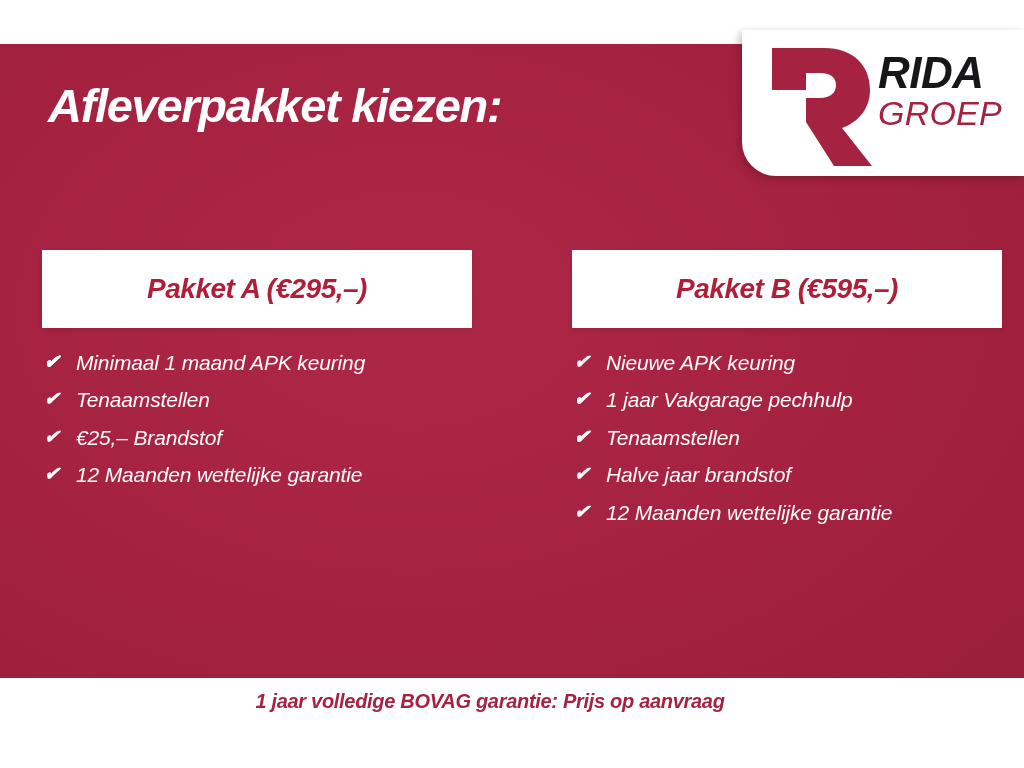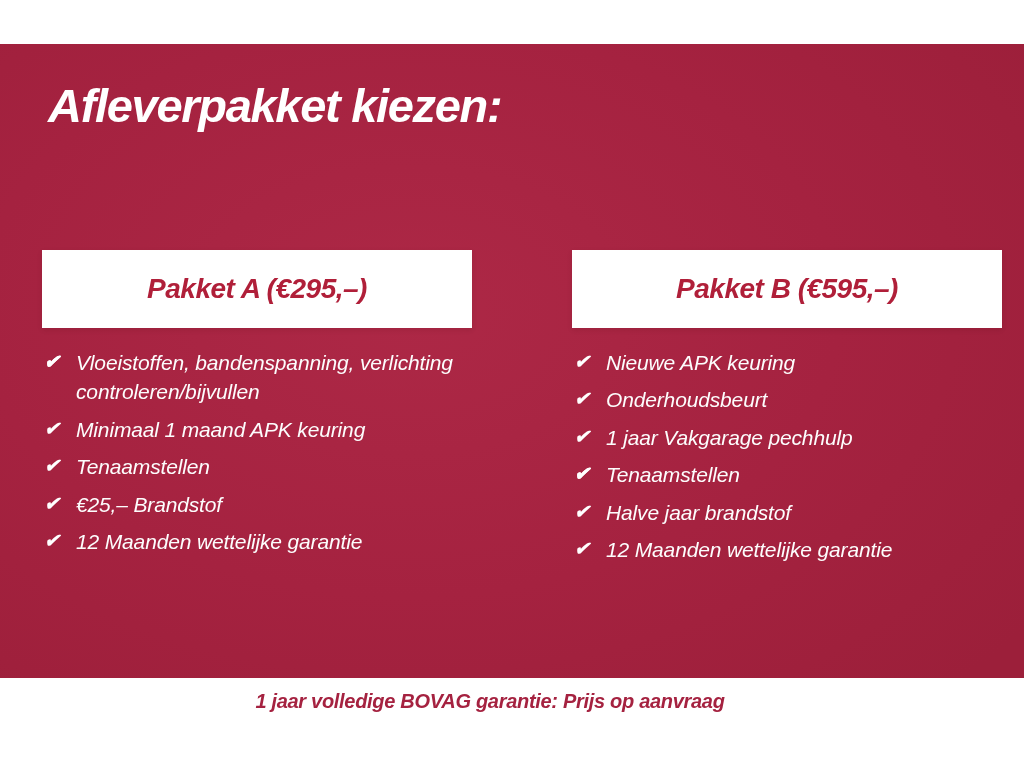--- a/index.html
+++ b/index.html
@@ -165,34 +165,43 @@
 </style>
 </head>
 <body>
 
 <div class="canvas">
 
   <div class="red-panel"></div>
 
   <div class="page-title">Afleverpakket kiezen:</div>
 
+  <div class="logo-panel">
+    <svg class="logo-mark" viewBox="0 0 112 124">
+      <path d="M10 6 H62 C92 6 108 24 108 48 C108 66 97 80 80 86 L110 124 H72 L44 80 V56 H58
+               C68 56 74 51 74 43 C74 35 68 31 58 31 H44 V48 H10 Z" fill="#a52240"></path>
+    </svg>
+    <div class="logo-text">
+      <div class="logo-rida">RIDA</div>
+      <div class="logo-groep">GROEP</div>
+    </div>
+  </div>
 
   <div class="columns">
 
     <div class="pkg-col col-a">
       <div class="pkg-header">
         <span class="pkg-header-text">Pakket A (€295,–)</span>
       </div>
       <ul class="pkg-list">
         <li class="pkg-item">
           <span class="check-icon">✔</span>
         </li>
         <li class="pkg-item">
           <span class="check-icon">✔</span>
-          <span>Vloeistoffen, bandenspanning, verlichting controleren/bijvullen</span>
         </li>
         <li class="pkg-item">
           <span class="check-icon">✔</span>
           <span>Minimaal 1 maand APK keuring</span>
         </li>
         <li class="pkg-item">
           <span class="check-icon">✔</span>
           <span>Tenaamstellen</span>
         </li>
         <li class="pkg-item">
@@ -210,21 +219,20 @@
       <div class="pkg-header">
         <span class="pkg-header-text">Pakket B (€595,–)</span>
       </div>
       <ul class="pkg-list">
         <li class="pkg-item">
           <span class="check-icon">✔</span>
           <span>Nieuwe APK keuring</span>
         </li>
         <li class="pkg-item">
           <span class="check-icon">✔</span>
-          <span>Onderhoudsbeurt</span>
         </li>
         <li class="pkg-item">
           <span class="check-icon">✔</span>
           <span>1 jaar Vakgarage pechhulp</span>
         </li>
         <li class="pkg-item">
           <span class="check-icon">✔</span>
         </li>
         <li class="pkg-item">
           <span class="check-icon">✔</span>

